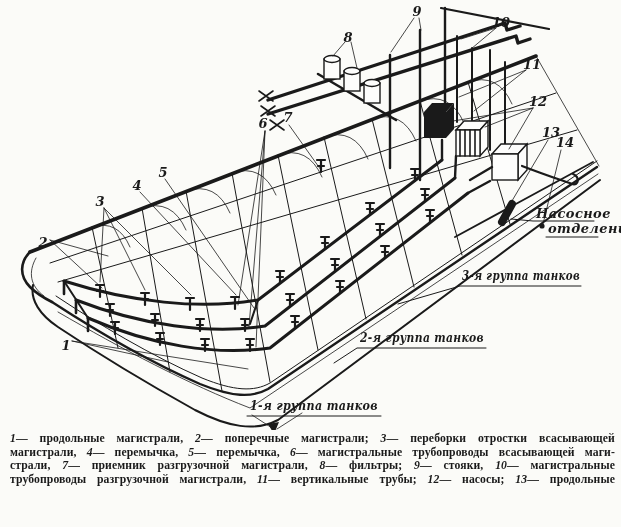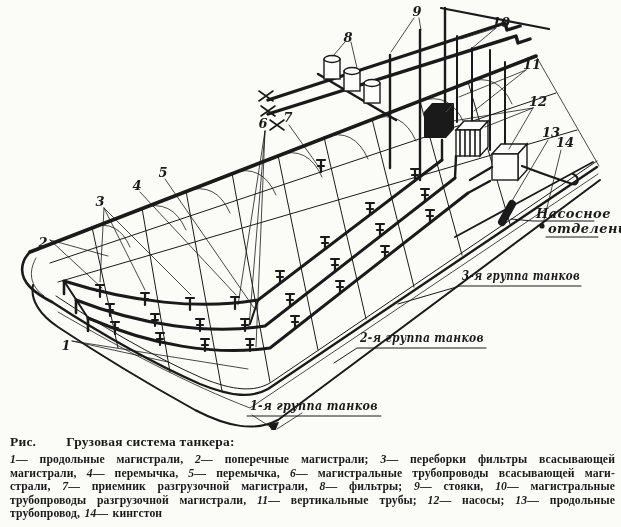--- a/index.html
+++ b/index.html
@@ -223,34 +223,31 @@
 
     <text class="glabel" x="360" y="342" textLength="124" lengthAdjust="spacingAndGlyphs">2-я группа танков</text>
     <path class="ink thin" d="M 486,348 L 357,348 L 334,363"></path>
 
     <text class="glabel" x="250" y="410" textLength="128" lengthAdjust="spacingAndGlyphs">1-я группа танков</text>
     <path class="ink thin" d="M 381,416 L 247,416"></path>
   </g>
 </svg>
 
 <div id="caption">
-  <div id="cap-title">
-    <span class="figlbl">Рис.</span><span>Грузовая система танкера:</span>
-  </div>
   <div id="legend">
       <div class="legend-line just">
         <span><i>1</i>—</span> 
         <span>продольные</span> 
         <span>магистрали,</span> 
         <span><i>2</i>—</span> 
         <span>поперечные</span> 
         <span>магистрали;</span> 
         <span><i>3</i>—</span> 
         <span>переборки</span> 
-        <span>фильтры</span> 
+        <span>отростки</span> 
         <span>всасывающей</span>
       </div>
       <div class="legend-line just">
         <span>магистрали,</span> 
         <span><i>4</i>—</span> 
         <span>перемычка,</span> 
         <span><i>5</i>—</span> 
         <span>перемычка,</span> 
         <span><i>6</i>—</span> 
         <span>магистральные</span> 
@@ -276,15 +273,14 @@
         <span>разгрузочной</span> 
         <span>магистрали,</span> 
         <span><i>11</i>—</span> 
         <span>вертикальные</span> 
         <span>трубы;</span> 
         <span><i>12</i>—</span> 
         <span>насосы;</span> 
         <span><i>13</i>—</span> 
         <span>продольные</span>
       </div>
-      <div class="legend-line">трубопровод, <i>14</i>— кингстон</div>
     </div>
 </div>
 
 </body></html>

